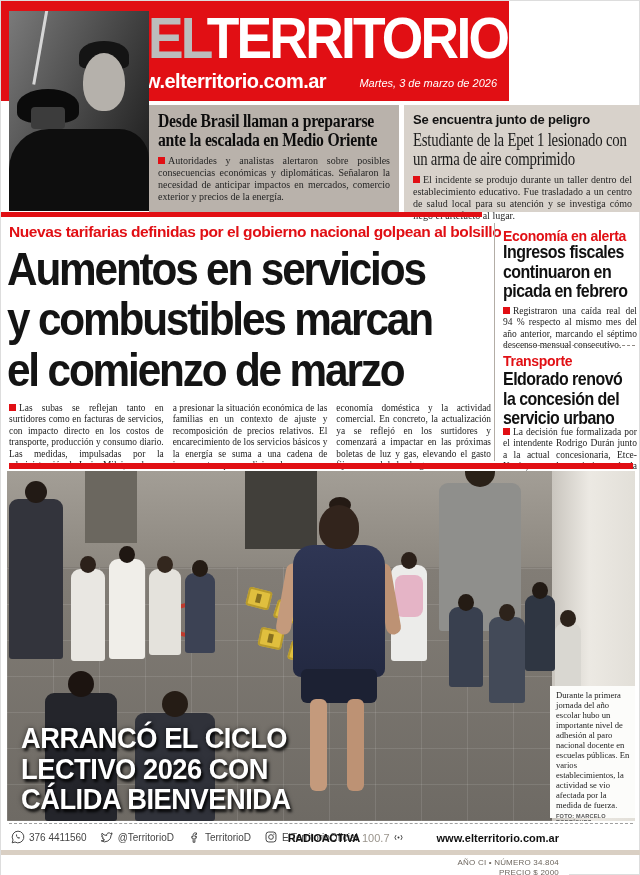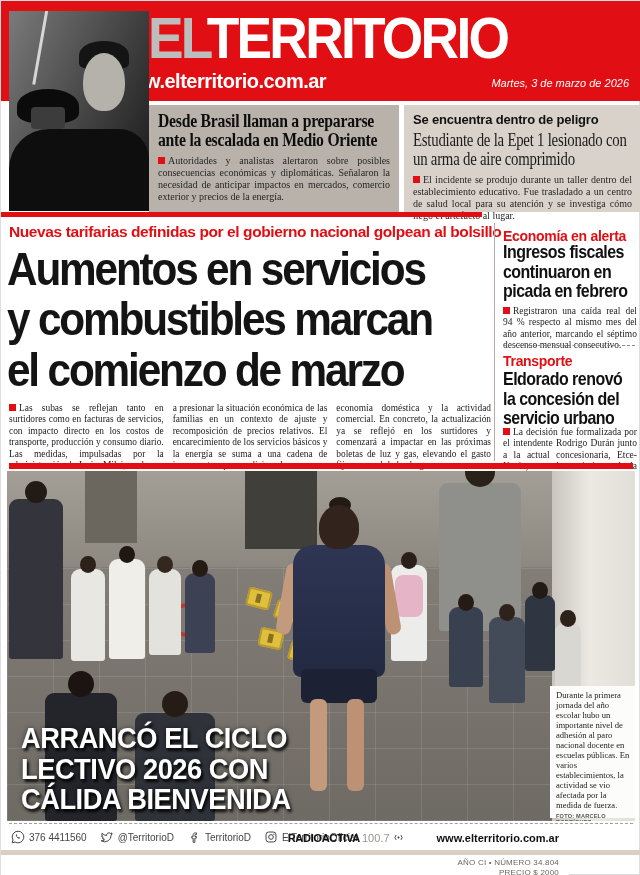--- a/index.html
+++ b/index.html
@@ -2,21 +2,21 @@
 <html><head>
 <meta charset="utf-8">
 <style>
   html,body{margin:0;padding:0;}
   body{width:640px;height:875px;position:relative;background:#fff;
        font-family:"Liberation Sans",sans-serif;overflow:hidden;}
   .page{position:absolute;inset:0;border:1px solid #ddd;box-sizing:border-box;}
   .abs{position:absolute;}
 
   
-  .masthead{left:0;top:0;width:640px;height:100px;background:#e10f14;}
+  .masthead{left:0;top:0;width:508px;height:100px;background:#e10f14;}
   .logo{left:147px;top:8px;font-weight:bold;font-size:58px;letter-spacing:-3px;
         transform:scaleX(.92);transform-origin:left;white-space:nowrap;line-height:1;}
   .logo .el{color:#bcbdbc;}
   .logo .terr{color:#fff;}
   .site-url{left:114px;top:69px;color:#fff;font-weight:bold;font-size:20px;letter-spacing:-.5px;}
   .edition-date{right:12px;top:76px;color:#fff;font-weight:normal;font-style:italic;font-size:11px;}
 
   
   .hphoto{left:8px;top:10px;width:140px;height:200px;overflow:hidden;
           background:linear-gradient(115deg,#7a7a7a 0%,#4c4c4c 45%,#161616 100%);z-index:2;}
@@ -140,21 +140,21 @@
     <div class="abs hp-capmark"></div>
     <div class="abs hp-body"></div>
   </div>
 
   <div class="abs boxL">
     <div class="hlL">Desde Brasil llaman a prepararse ante la escalada en Medio Oriente</div>
     <p class="sumy" style="margin:5px 0 0;"><span class="bullet"></span><span>Autoridades y analistas alertaron sobre posibles consecuencias económicas y diplomáticas. Señalaron la necesidad de anticipar impactos en mercados, comercio exterior y precios de la energía.</span></p>
   </div>
 
   <div class="abs boxR">
-    <div class="kicker-sm">Se encuentra dentro de peligro</div>
+    <div class="kicker-sm">Se encuentra junto de peligro</div>
     <div class="hlR">Estudiante de la Epet 1 lesionado con un arma de aire comprimido</div>
     <p class="sumy" style="margin:5px 0 0;"><span class="bullet"></span><span>El incidente se produjo durante un taller dentro del establecimiento educativo. Fue trasladado a un centro de salud local para su atención y se investiga cómo llegó el artefacto al lugar.</span></p>
   </div>
 
   <div class="abs main-rule"></div>
   <div class="abs main-kicker">Nuevas tarifarias definidas por el gobierno nacional golpean al bolsillo</div>
   <div class="abs main-headline">
     <div>Aumentos en servicios</div>
     <div>y combustibles marcan</div>
     <div>el comienzo de marzo</div>

